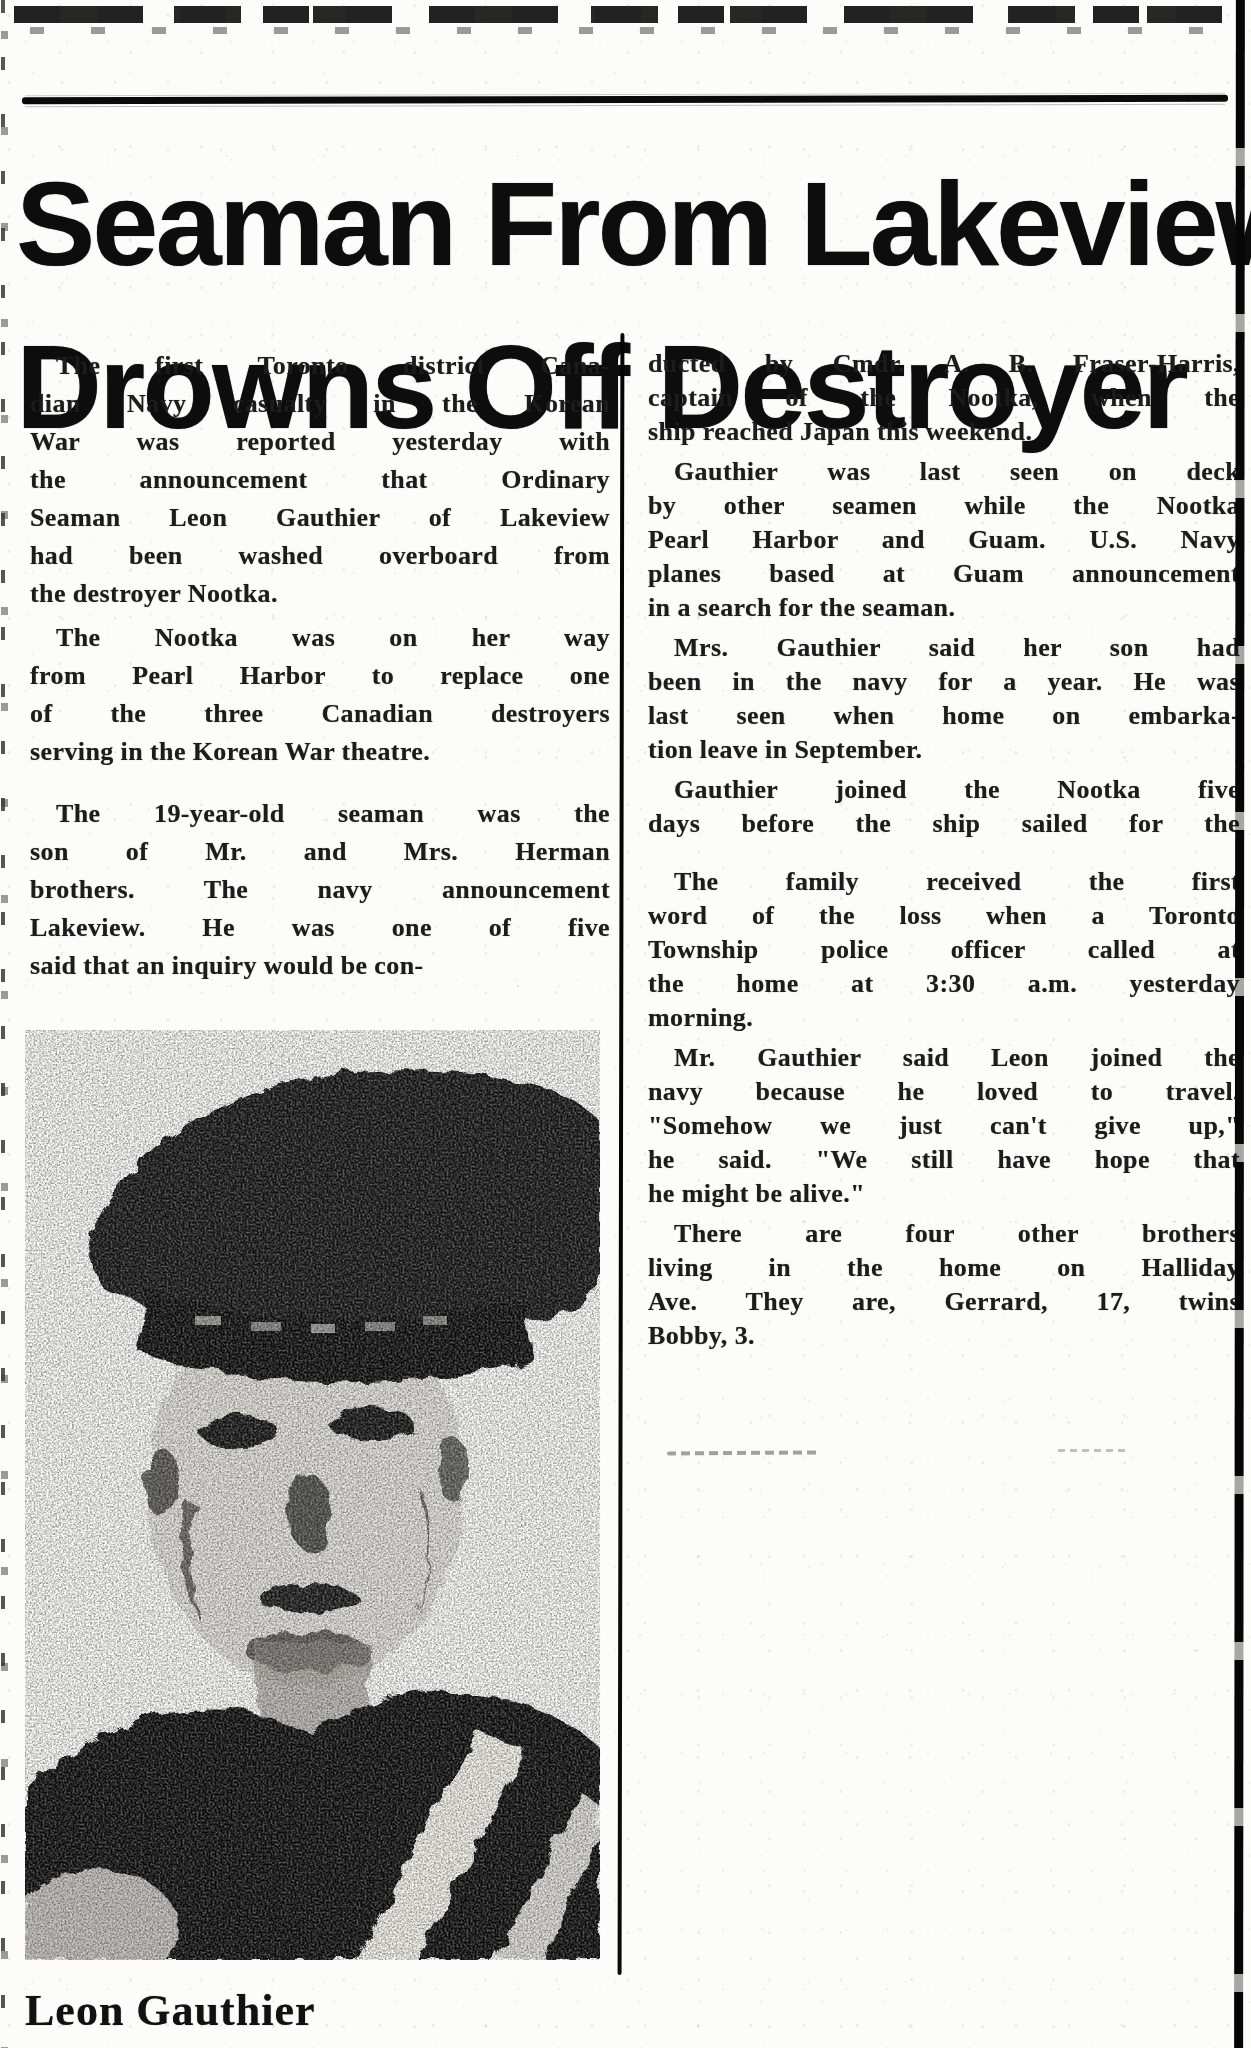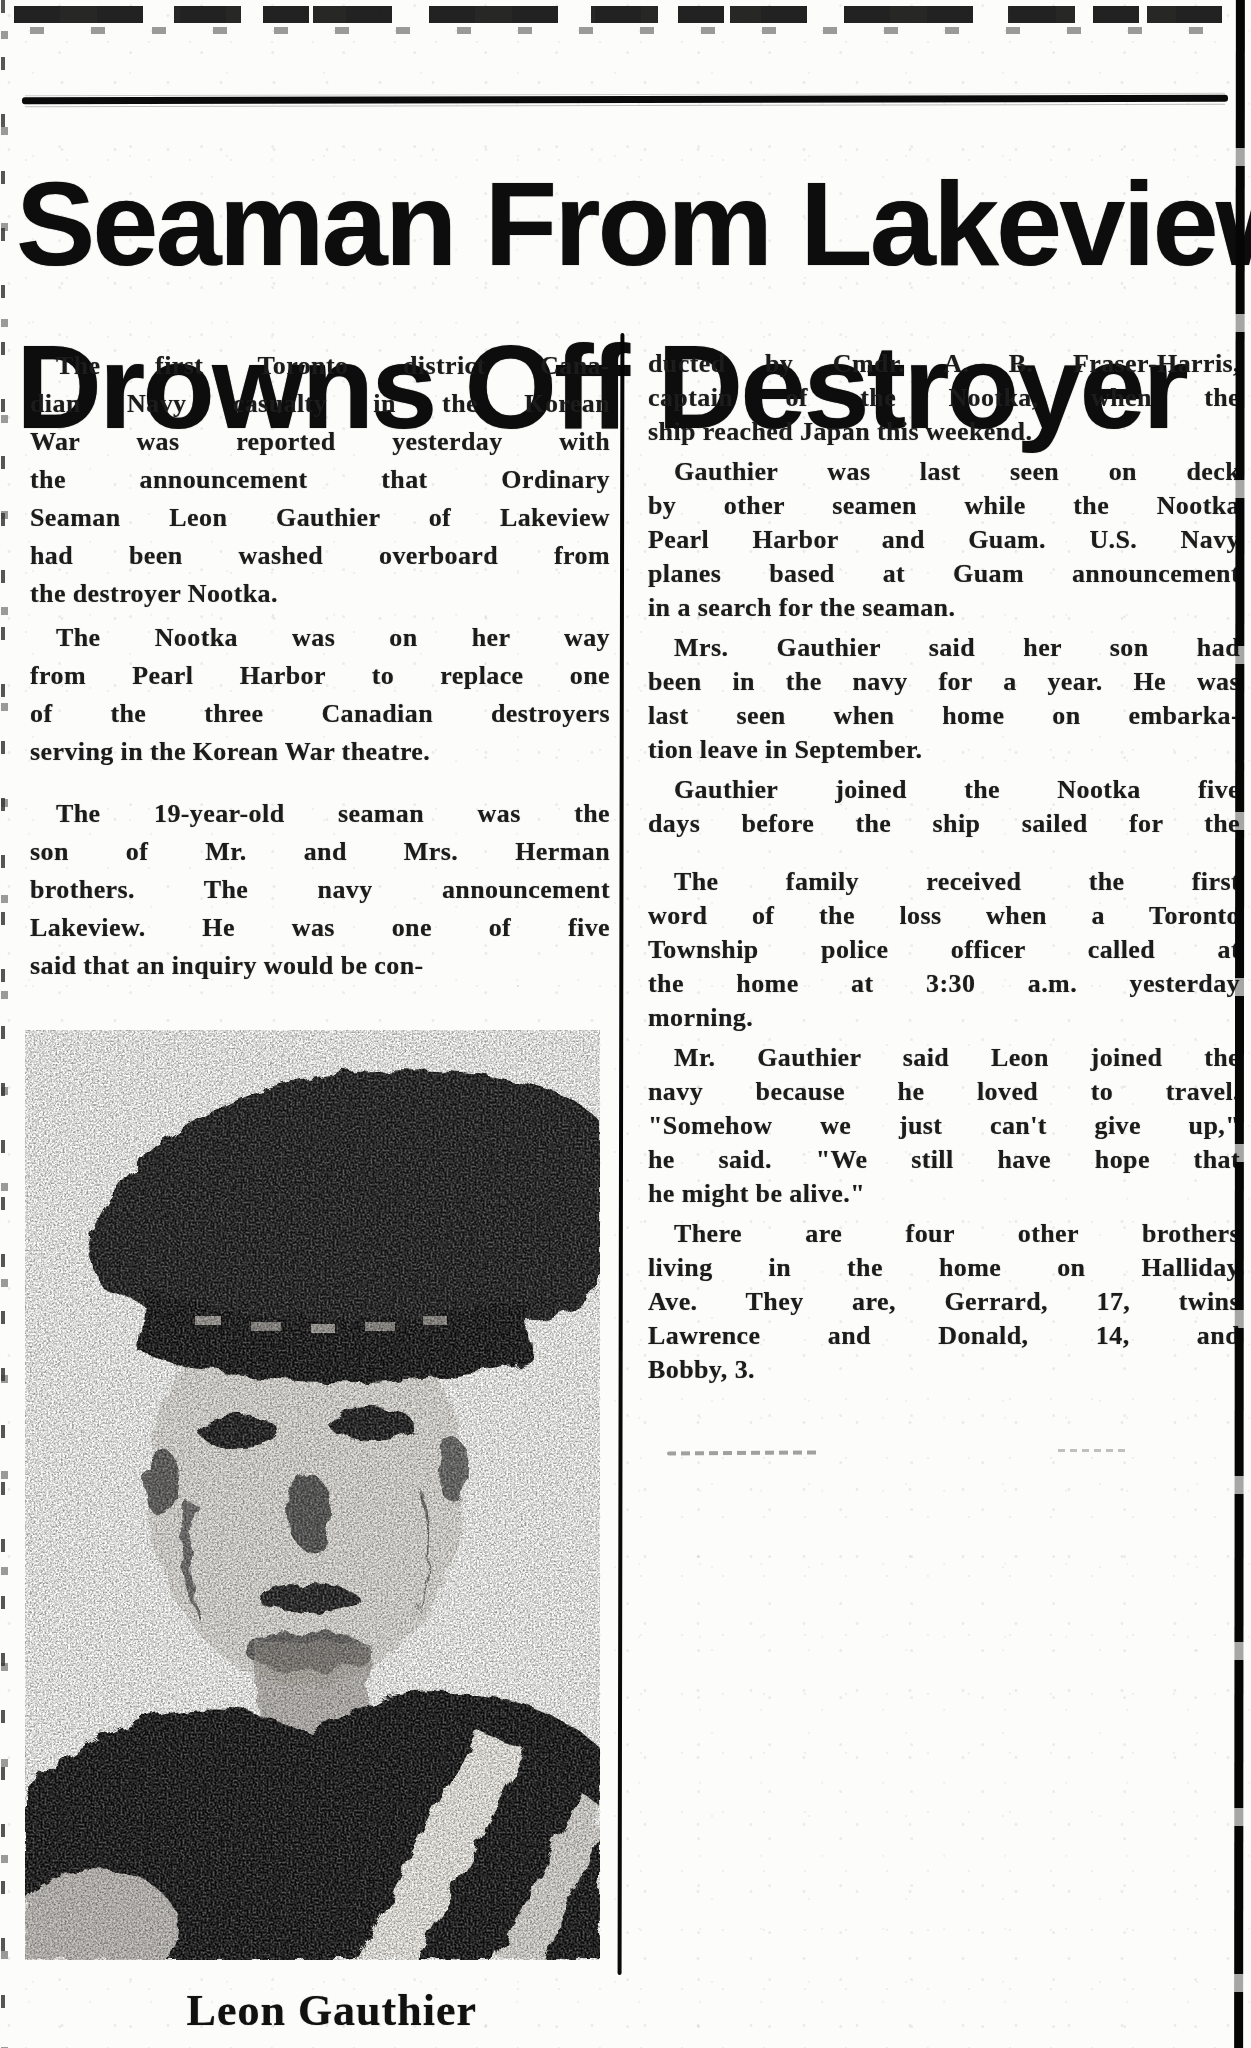--- a/index.html
+++ b/index.html
@@ -51,21 +51,21 @@
   .tline.jl{text-align-last:justify;}
   .para.ind .tline:first-child{text-indent:26px;}
   .divider{
     position:absolute; left:619px; top:333px; width:4px; height:1642px;
     background:linear-gradient(180deg,#050505 0 62%, #0a0a0a 62% 100%);
     transform:rotate(.1deg); border-radius:2px;
   }
   .photo{position:absolute; left:25px; top:1030px; width:575px; height:930px;}
   .photo svg{display:block; width:100%; height:100%;}
   .caption{
-    position:absolute; left:25px; top:1985px; width:452px; text-align:right;
+    position:absolute; left:25px; top:1985px; width:452px; text-align:left;
     font-size:44px; font-weight:700; letter-spacing:1px; color:#111;
     text-shadow:0 0 1px rgba(0,0,0,.6);
   }
   .end-mark{
     position:absolute; left:667px; top:1451px; width:152px; height:4px; opacity:.55;
     background:repeating-linear-gradient(90deg,#555 0 9px, transparent 9px 14px);
     border-radius:2px; transform:rotate(-.4deg);
   }
   .end-mark2{
     position:absolute; left:1058px; top:1449px; width:72px; height:3px; opacity:.4;
@@ -161,21 +161,20 @@
         <div class="tline jl">Mr. Gauthier said Leon joined the</div>
         <div class="tline jl">navy because he loved to travel.</div>
         <div class="tline jl">"Somehow we just can't give up,"</div>
         <div class="tline jl">he said. "We still have hope that</div>
         <div class="tline">he might be alive."</div>
       </div>
       <div class="para ind">
         <div class="tline jl">There are four other brothers</div>
         <div class="tline jl">living in the home on Halliday</div>
         <div class="tline jl">Ave. They are, Gerrard, 17, twins</div>
-        <div class="tline jl">Lawrence and Donald, 14, and</div>
         <div class="tline">Bobby, 3.</div>
       </div>
     </div>
 
   <div class="photo">
     <svg viewBox="0 0 575 930" preserveAspectRatio="none">
       <defs>
         <filter id="grainB" x="-5%" y="-5%" width="110%" height="110%">
           <feTurbulence type="fractalNoise" baseFrequency="0.55" numOctaves="2" seed="7" result="n"></feTurbulence>
           <feColorMatrix in="n" type="matrix" values="0 0 0 0 0  0 0 0 0 0  0 0 0 0 0  1.4 1.4 1.4 0 -1.7"></feColorMatrix>

